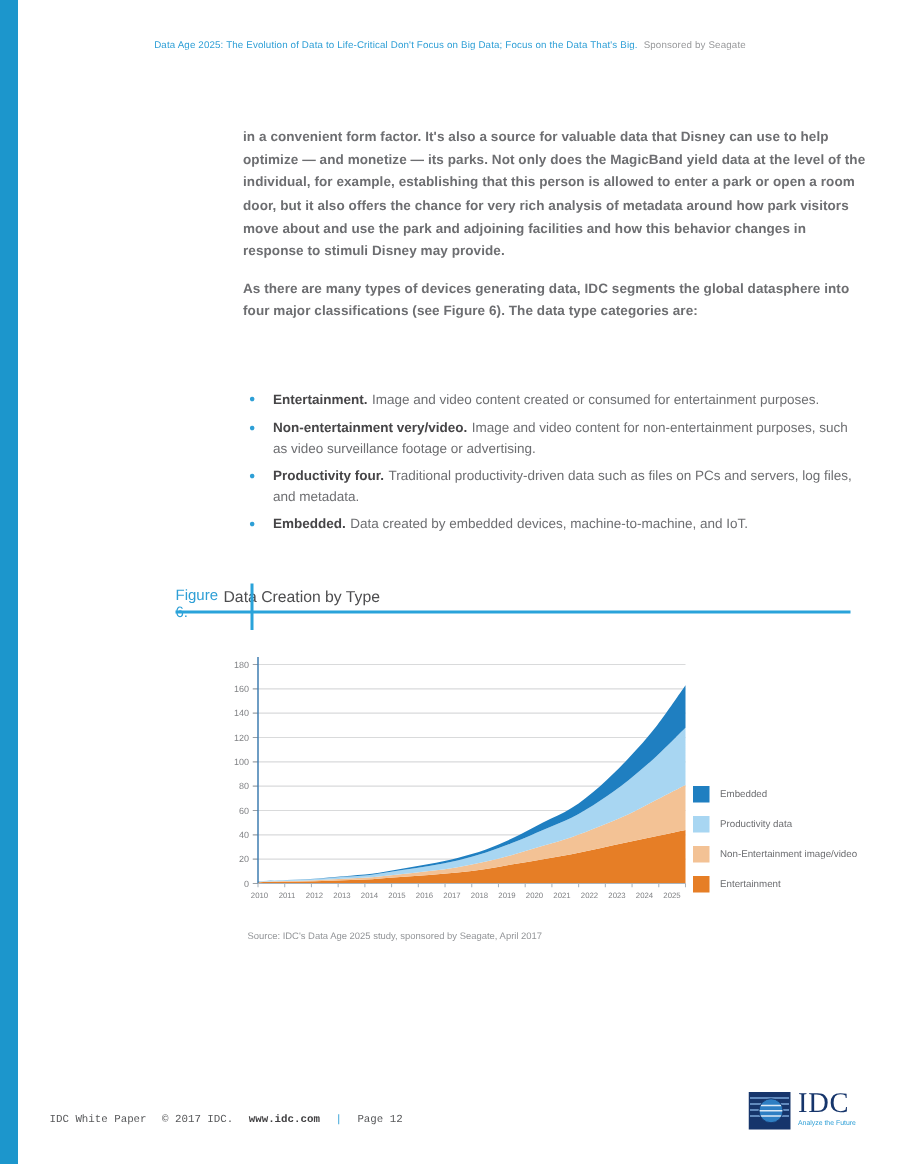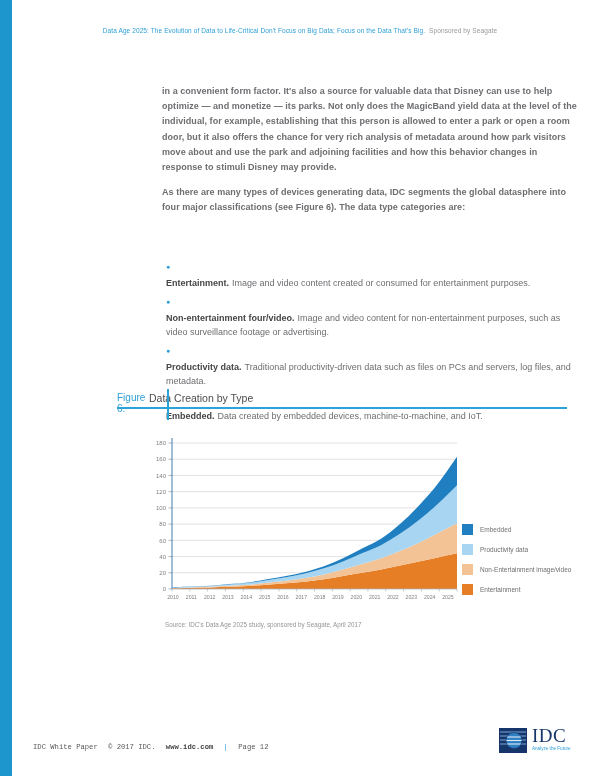--- a/index.html
+++ b/index.html
@@ -8,21 +8,21 @@
   .left-bar{position:absolute;left:0;top:0;width:12px;height:776px;background:#1c96cc;}
   .running-head{position:absolute;top:27px;left:12px;width:576px;text-align:center;
         font-size:6.5px;letter-spacing:0.1px;white-space:nowrap;}
   .rh-title{color:#2e9fd6;}
   .rh-sponsor{color:#98999b;margin-left:4px;}
   .body-p{position:absolute;left:162px;width:416px;font-size:9px;line-height:15.2px;
         color:#6d6e71;letter-spacing:0.05px;margin:0;font-weight:bold;}
   .para1{top:84px;}
   .para2{top:185px;}
   .bullets{position:absolute;left:166px;top:259px;width:410px;list-style:none;margin:0;padding:0;}
-  .bullets li{display:flex;margin-bottom:3px;font-size:9px;line-height:14.5px;color:#6d6e71;flex-direction:column;}
+  .bullets li{display:flex;margin-bottom:3px;font-size:9px;line-height:14.5px;color:#6d6e71;}
   .dot{flex:0 0 16px;color:#2e9fd6;font-size:7px;line-height:14.5px;padding-top:1px;}
   .lead{color:#464547;font-weight:bold;margin-right:3px;}
   .fig-head{position:absolute;left:117px;top:390px;width:452px;display:flex;align-items:flex-start;}
   .fig-label{color:#2e9fd6;font-size:10px;width:32px;padding-top:2px;}
   .fig-title{color:#4d4d4f;font-size:10.5px;padding-top:2px;}
   .fig-divider{position:absolute;left:167px;top:389px;width:1.5px;height:31px;background:#2aa3da;}
   .fig-rule{position:absolute;left:117px;top:407px;width:450px;height:1.5px;background:#2aa3da;}
   #chart-svg{position:absolute;left:138px;top:433px;}
   #chart-svg text{font-family:"Liberation Sans",sans-serif;}
   .legend{position:absolute;left:462px;top:519px;}
@@ -51,25 +51,25 @@
   <p class="body-p para1">in a convenient form factor. It's also a source for valuable data that Disney can use to help optimize — and monetize — its parks. Not only does the MagicBand yield data at the level of the individual, for example, establishing that this person is allowed to enter a park or open a room door, but it also offers the chance for very rich analysis of metadata around how park visitors move about and use the park and adjoining facilities and how this behavior changes in response to stimuli Disney may provide.</p>
   <p class="body-p para2">As there are many types of devices generating data, IDC segments the global datasphere into four major classifications (see Figure 6). The data type categories are:</p>
 
   <ul class="bullets">
     <li>
         <span class="dot">●</span>
         <span class="li-text"><span class="lead">Entertainment.</span><span>Image and video content created or consumed for entertainment purposes.</span></span>
       </li>
     <li>
         <span class="dot">●</span>
-        <span class="li-text"><span class="lead">Non-entertainment four/video.</span><span>Image and video content for non-entertainment purposes, such as video surveillance footage or advertising.</span></span>
-      </li>
-    <li>
-        <span class="dot">●</span>
-        <span class="li-text"><span class="lead">Productivity data.</span><span>Traditional productivity-driven data such as files on PCs and servers, log files, and metadata.</span></span>
+        <span class="li-text"><span class="lead">Non-entertainment very/video.</span><span>Image and video content for non-entertainment purposes, such as video surveillance footage or advertising.</span></span>
+      </li>
+    <li>
+        <span class="dot">●</span>
+        <span class="li-text"><span class="lead">Productivity four.</span><span>Traditional productivity-driven data such as files on PCs and servers, log files, and metadata.</span></span>
       </li>
     <li>
         <span class="dot">●</span>
         <span class="li-text"><span class="lead">Embedded.</span><span>Data created by embedded devices, machine-to-machine, and IoT.</span></span>
       </li>
   </ul>
 
   <div class="fig-head">
     <span class="fig-label">Figure 6.</span>
     <span class="fig-title">Data Creation by Type</span>

